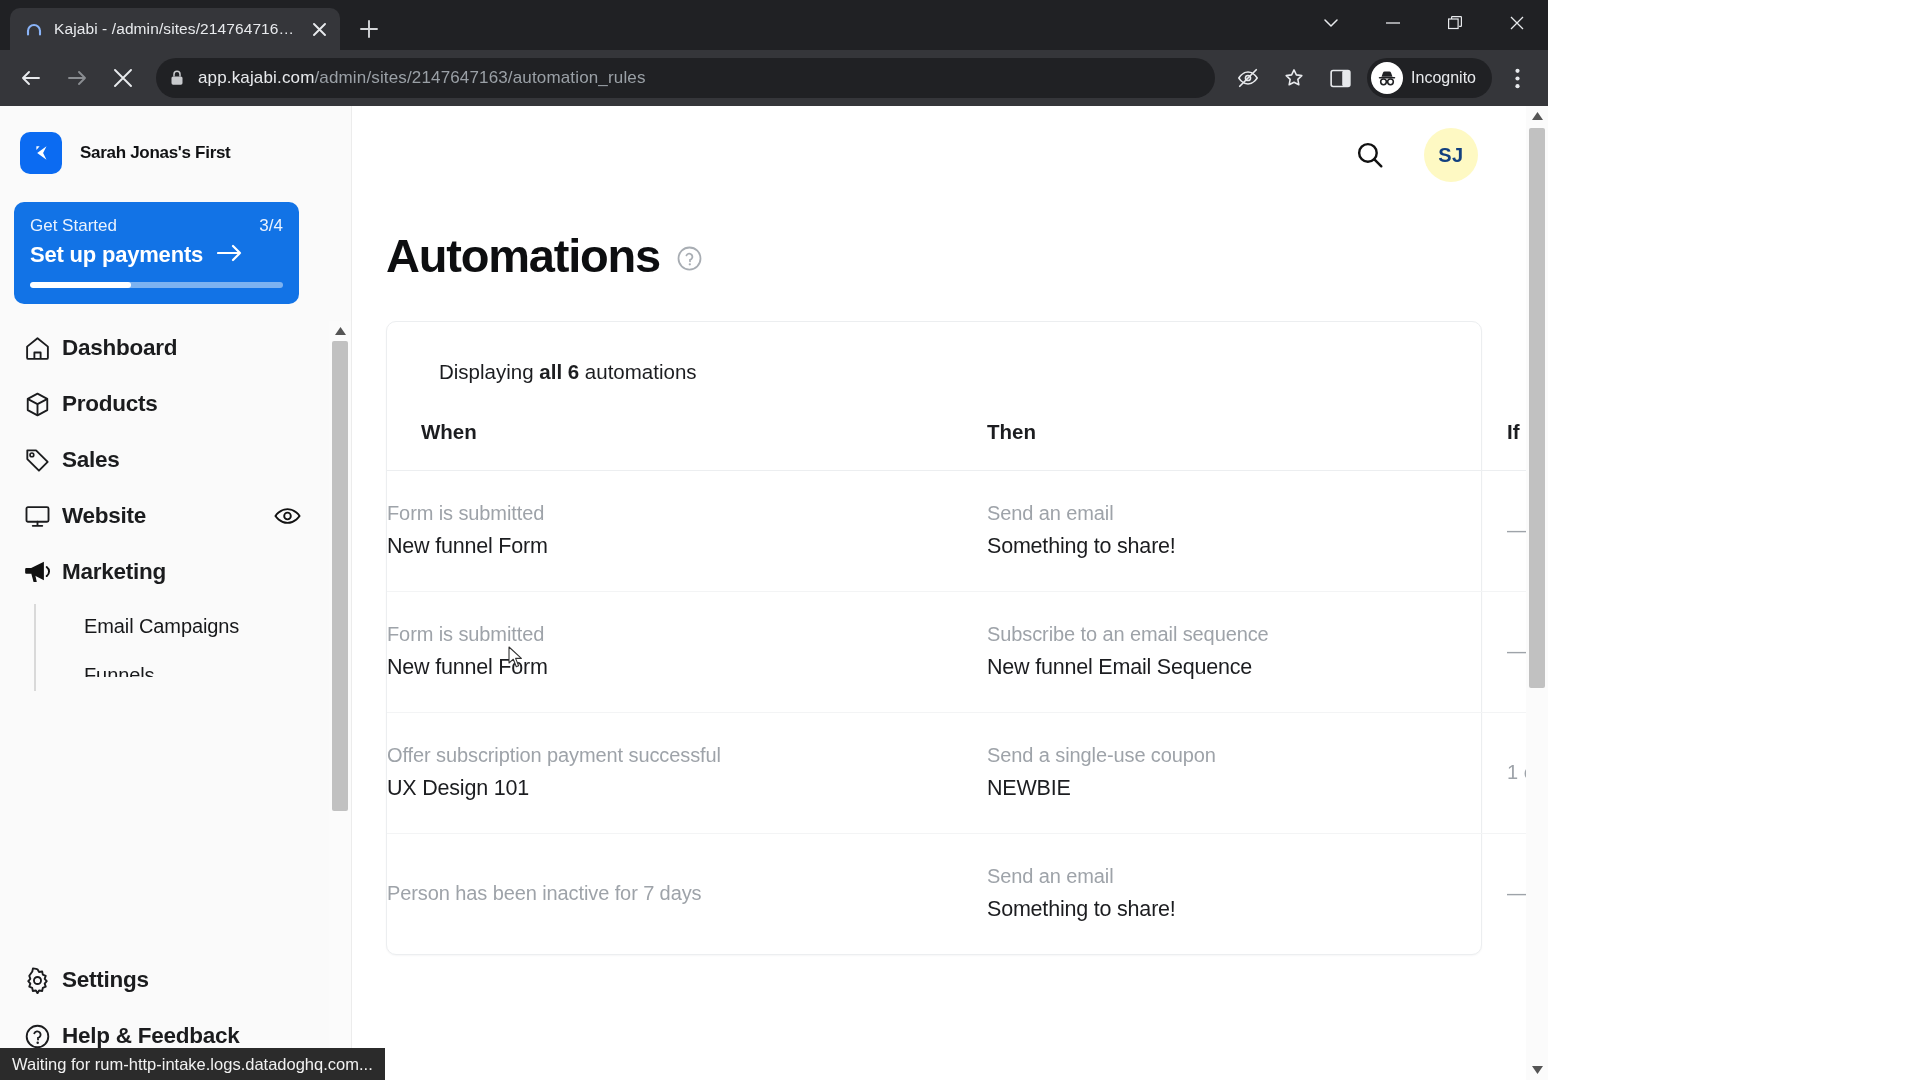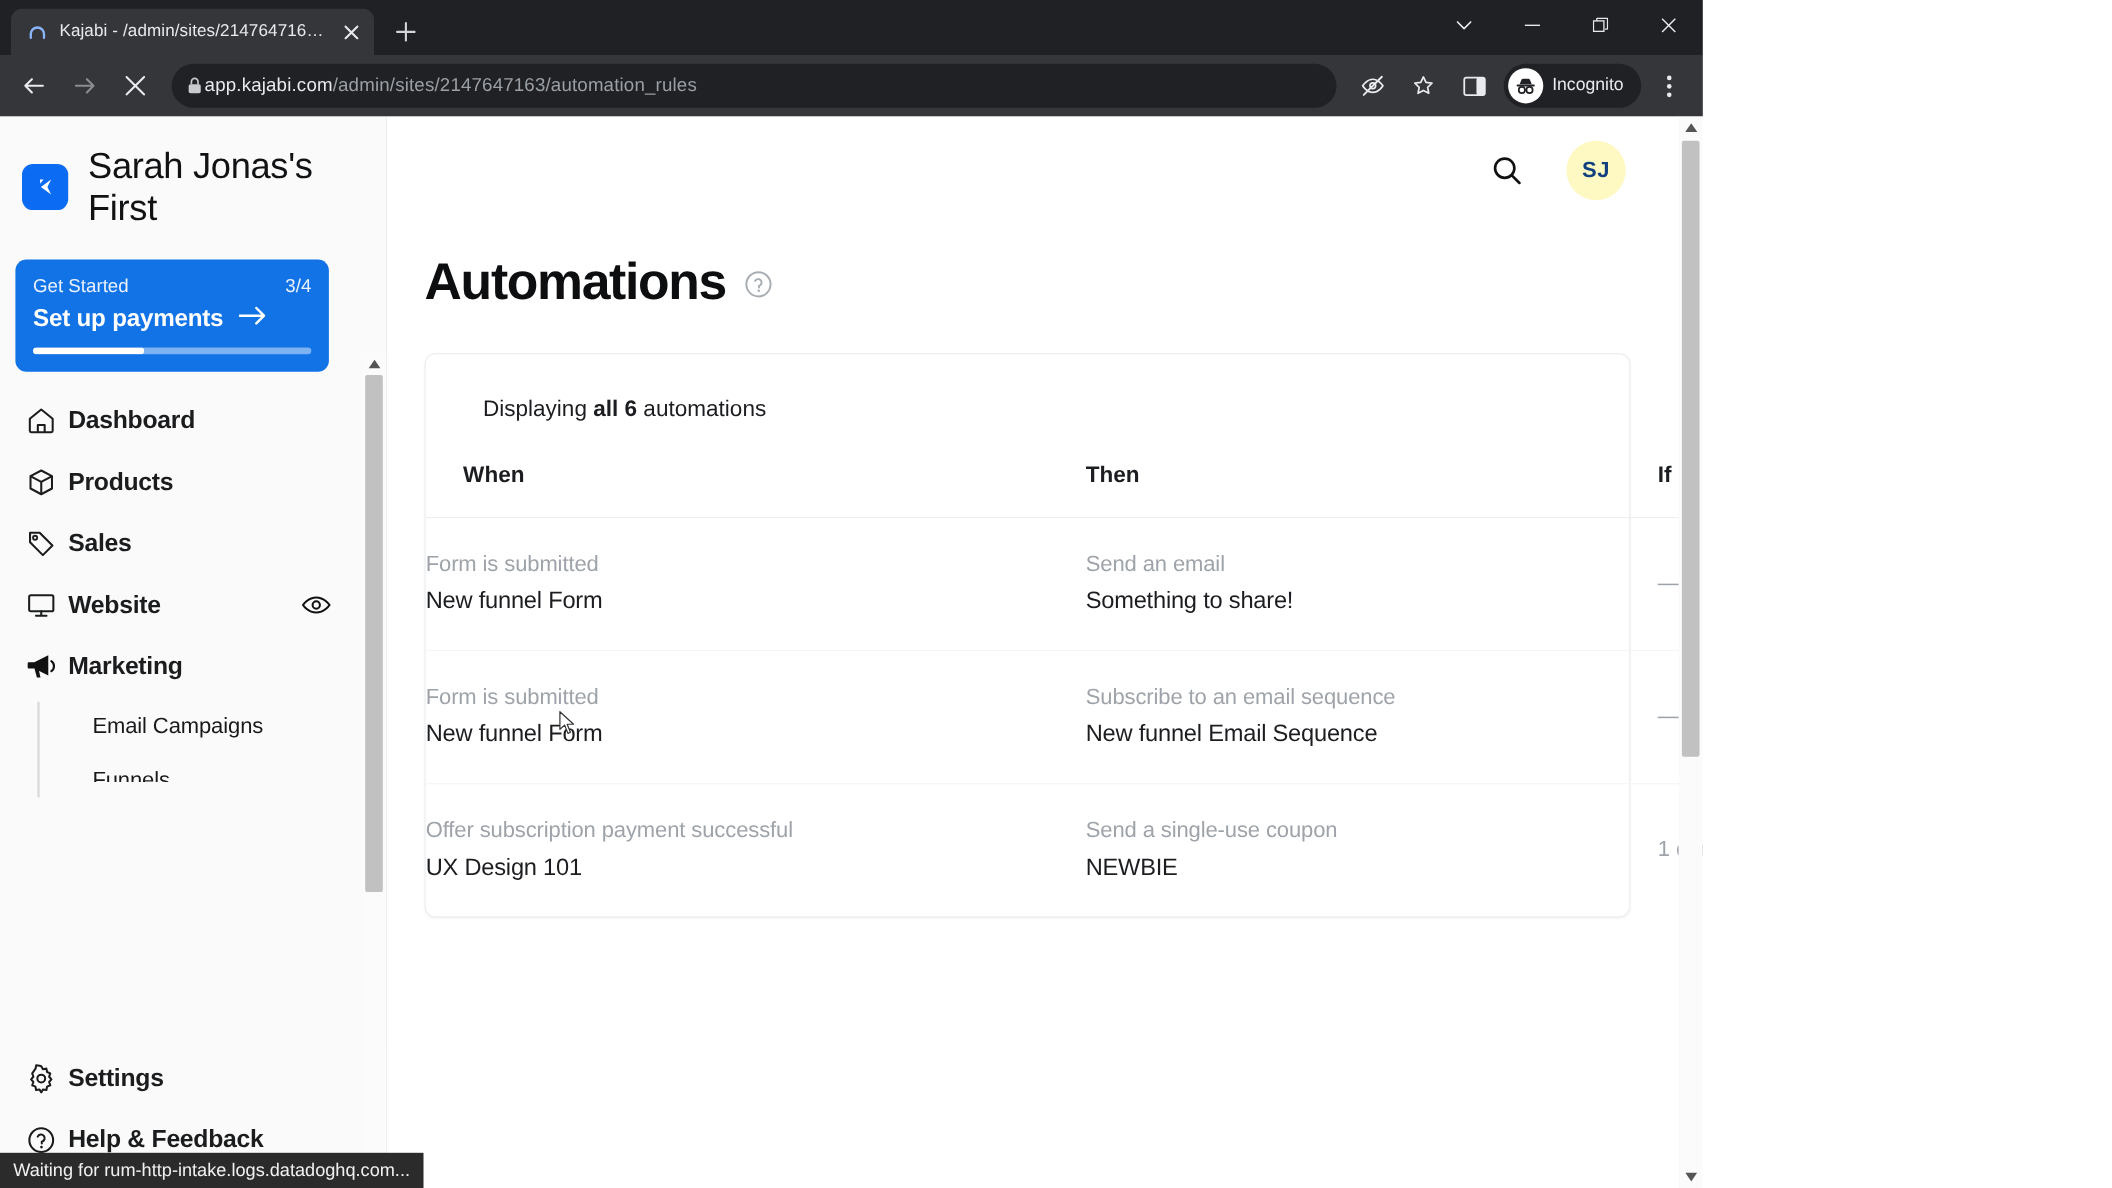--- a/index.html
+++ b/index.html
@@ -49,21 +49,21 @@
     height: 56px; background: #35363a; display: flex; align-items: center;
     padding: 0 10px; gap: 4px; flex: 0 0 56px;
   }
   .tb-btn {
     width: 42px; height: 42px; display: flex; align-items: center; justify-content: center;
     border-radius: 50%; color: #e8eaed; flex: 0 0 42px;
   }
   .tb-btn.disabled { color: #8a8d91; }
   .omnibox {
     flex: 1; height: 40px; background: #202124; border-radius: 20px; display: flex;
-    align-items: center; padding: 0 14px; margin: 0 8px; gap: 0; min-width: 0;
+    align-items: center; padding: 0 14px; margin: 0 8px; gap: 12px; min-width: 0;
   }
   .omni-lock { flex: 0 0 16px; color: #c8cacd; display: flex; }
   .omni-url {
     font-size: 17px; color: #9aa0a6; white-space: nowrap; overflow: hidden;
     letter-spacing: .15px;
   }
   .omni-url b { color: #e8eaed; font-weight: 400; }
   .incognito-pill {
     height: 40px; border-radius: 20px; background: #202124; display: flex; align-items: center;
     gap: 8px; padding: 0 16px 0 4px; margin-left: 2px;
@@ -80,21 +80,21 @@
   
   .sidebar {
     width: 352px; flex: 0 0 352px; background: #fafafa; position: relative;
     display: flex; flex-direction: column; border-right: 1px solid #ececec;
   }
   .brand { display: flex; align-items: center; gap: 18px; padding: 26px 0 22px 20px; }
   .brand-logo {
     width: 42px; height: 42px; border-radius: 10px; background: #0b6bf2;
     display: flex; align-items: center; justify-content: center; flex: 0 0 42px;
   }
-  .brand-name { font-size: 33px; font-weight: 400; color: #111214; letter-spacing: -.3px; }
+  .brand-name { font-size: 17px; font-weight: 700; color: #111214; letter-spacing: -.3px; }
 
   .nav-scroll {
     flex: 1; position: relative; overflow: hidden; padding-right: 34px;
   }
   .getstarted {
     margin: 6px 18px 10px 14px; background: #1273e6; border-radius: 10px;
     padding: 14px 16px 16px 16px; color: #fff; position: relative;
   }
   .gs-row { display: flex; align-items: center; justify-content: space-between; }
   .gs-label { font-size: 17px; font-weight: 400; color: #eaf2fe; }
@@ -545,20 +545,36 @@
                   <div class="val">NEWBIE</div>
                 </td>
                 <td class="ifcell">1 condition</td>
                 <td class="actcell"><span class="pencil">
                     <svg width="27" height="27" viewBox="0 0 26 26" fill="none">
                       <path d="M17.6 3.6l4.8 4.8L9.2 21.6 3 23l1.4-6.2L17.6 3.6z" stroke="currentColor" stroke-width="1.8" stroke-linejoin="round"></path>
                       <path d="M15.4 5.8l4.8 4.8" stroke="currentColor" stroke-width="1.8"></path>
                     </svg>
                   </span></td>
               </tr>
+              <tr class="row">
+                <td class="cell-when">
+                  <div class="lbl">Person has been inactive for 7 days</div>
+                </td>
+                <td>
+                  <div class="lbl">Send an email</div>
+                  <div class="val">Something to share!</div>
+                </td>
+                <td class="ifcell">—</td>
+                <td class="actcell"><span class="pencil">
+                    <svg width="27" height="27" viewBox="0 0 26 26" fill="none">
+                      <path d="M17.6 3.6l4.8 4.8L9.2 21.6 3 23l1.4-6.2L17.6 3.6z" stroke="currentColor" stroke-width="1.8" stroke-linejoin="round"></path>
+                      <path d="M15.4 5.8l4.8 4.8" stroke="currentColor" stroke-width="1.8"></path>
+                    </svg>
+                  </span></td>
+              </tr>
             </tbody>
         </table>
       </div>
 
       <div class="main-sb">
         <div class="sb-arrow" style="position:absolute;top:0;left:0;">
           <svg width="11" height="8" viewBox="0 0 11 8">
               <path d="M5.5 0L11 8H0z" fill="#555"></path>
             </svg>
         </div>

